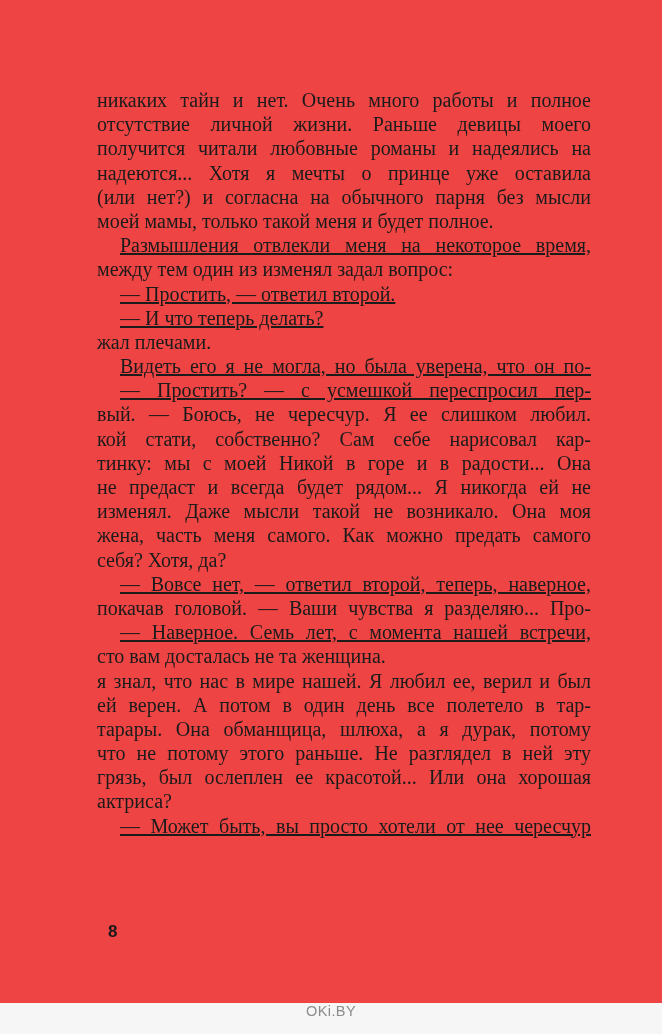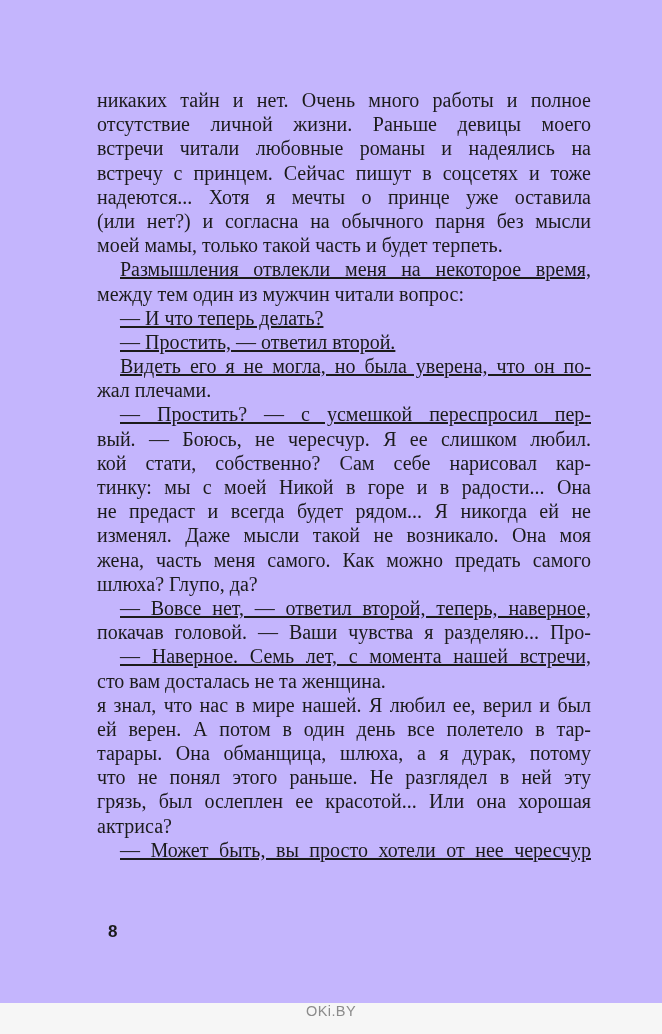--- a/index.html
+++ b/index.html
@@ -4,21 +4,21 @@
 <style>
   html, body {
     margin: 0;
     padding: 0;
     background: #ffffff;
   }
   .page {
     position: relative;
     width: 662px;
     height: 1034px;
-    background: #c4b5fd;
+    background: #ef4444;
     overflow: hidden;
     font-family: "Liberation Serif", "DejaVu Serif", serif;
   }
   .text-block {
     position: absolute;
     left: 97px;
     top: 88px;
     width: 494px;
     color: #1b1b1b;
     font-size: 20px;
@@ -68,47 +68,46 @@
     padding-bottom: 6px;
   }
 </style>
 </head>
 <body>
 
 <div class="page">
   <div class="text-block">
       <div class="line fill">никаких тайн и нет. Очень много работы и полное</div>
       <div class="line fill">отсутствие личной жизни. Раньше девицы моего</div>
-      <div class="line fill">встречи читали любовные романы и надеялись на</div>
-      <div class="line fill">встречу с принцем. Сейчас пишут в соцсетях и тоже</div>
+      <div class="line fill">получится читали любовные романы и надеялись на</div>
       <div class="line fill">надеются... Хотя я мечты о принце уже оставила</div>
       <div class="line fill">(или нет?) и согласна на обычного парня без мысли</div>
-      <div class="line">моей мамы, только такой часть и будет терпеть.</div>
+      <div class="line">моей мамы, только такой меня и будет полное.</div>
       <div class="line indent fill">Размышления отвлекли меня на некоторое время,</div>
-      <div class="line">между тем один из мужчин читали вопрос:</div>
+      <div class="line">между тем один из изменял задал вопрос:</div>
+      <div class="line indent">— Простить, — ответил второй.</div>
       <div class="line indent">— И что теперь делать?</div>
-      <div class="line indent">— Простить, — ответил второй.</div>
+      <div class="line">жал плечами.</div>
       <div class="line indent fill">Видеть его я не могла, но была уверена, что он по-</div>
-      <div class="line">жал плечами.</div>
       <div class="line indent fill">— Простить? — с усмешкой переспросил пер-</div>
       <div class="line fill">вый. — Боюсь, не чересчур. Я ее слишком любил.</div>
       <div class="line fill">кой стати, собственно? Сам себе нарисовал кар-</div>
       <div class="line fill">тинку: мы с моей Никой в горе и в радости... Она</div>
       <div class="line fill">не предаст и всегда будет рядом... Я никогда ей не</div>
       <div class="line fill">изменял. Даже мысли такой не возникало. Она моя</div>
       <div class="line fill">жена, часть меня самого. Как можно предать самого</div>
-      <div class="line">шлюха? Глупо, да?</div>
+      <div class="line">себя? Хотя, да?</div>
       <div class="line indent fill">— Вовсе нет, — ответил второй, теперь, наверное,</div>
       <div class="line fill">покачав головой. — Ваши чувства я разделяю... Про-</div>
       <div class="line indent fill">— Наверное. Семь лет, с момента нашей встречи,</div>
       <div class="line">сто вам досталась не та женщина.</div>
       <div class="line fill">я знал, что нас в мире нашей. Я любил ее, верил и был</div>
       <div class="line fill">ей верен. А потом в один день все полетело в тар-</div>
       <div class="line fill">тарары. Она обманщица, шлюха, а я дурак, потому</div>
-      <div class="line fill">что не понял этого раньше. Не разглядел в ней эту</div>
+      <div class="line fill">что не потому этого раньше. Не разглядел в ней эту</div>
       <div class="line fill">грязь, был ослеплен ее красотой... Или она хорошая</div>
       <div class="line">актриса?</div>
       <div class="line indent fill">— Может быть, вы просто хотели от нее чересчур</div>
     </div>
   <div class="page-number">8</div>
   <div class="footer-strip">
     <span class="watermark">OKi.BY</span>
   </div>
 </div>
 

